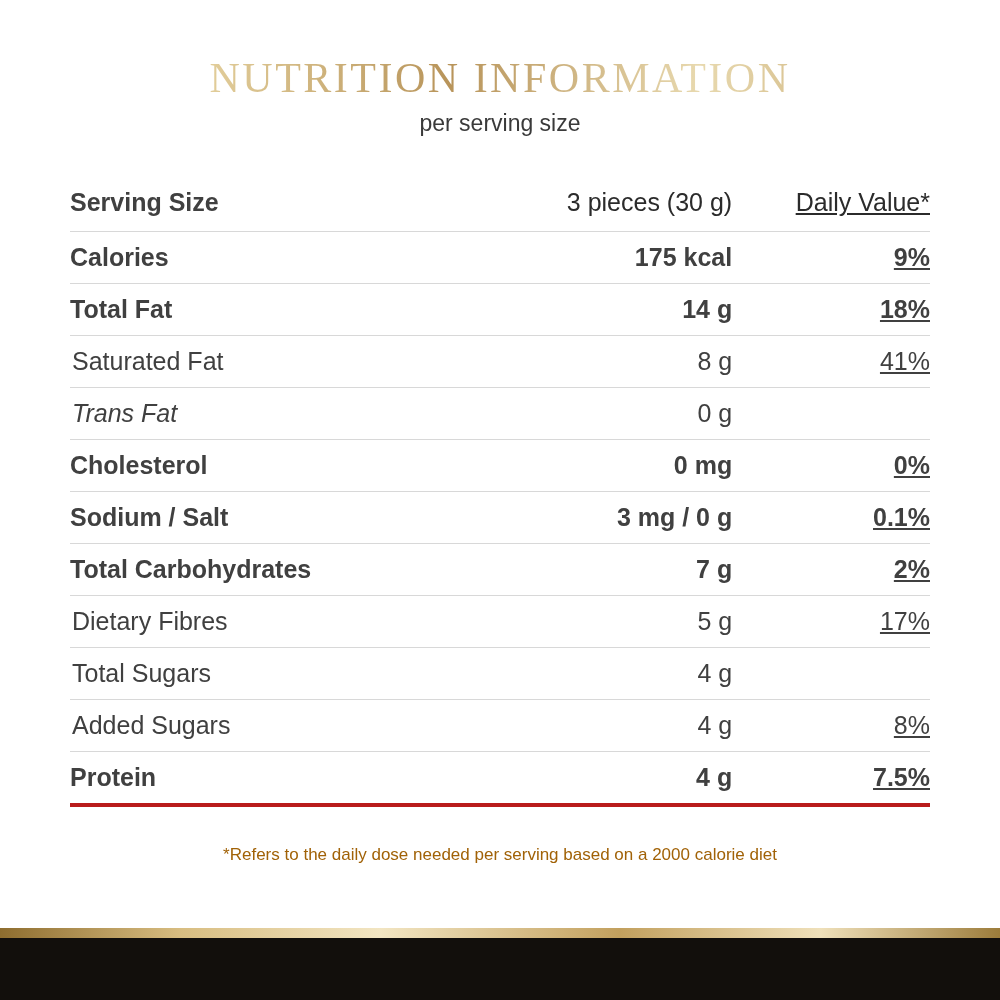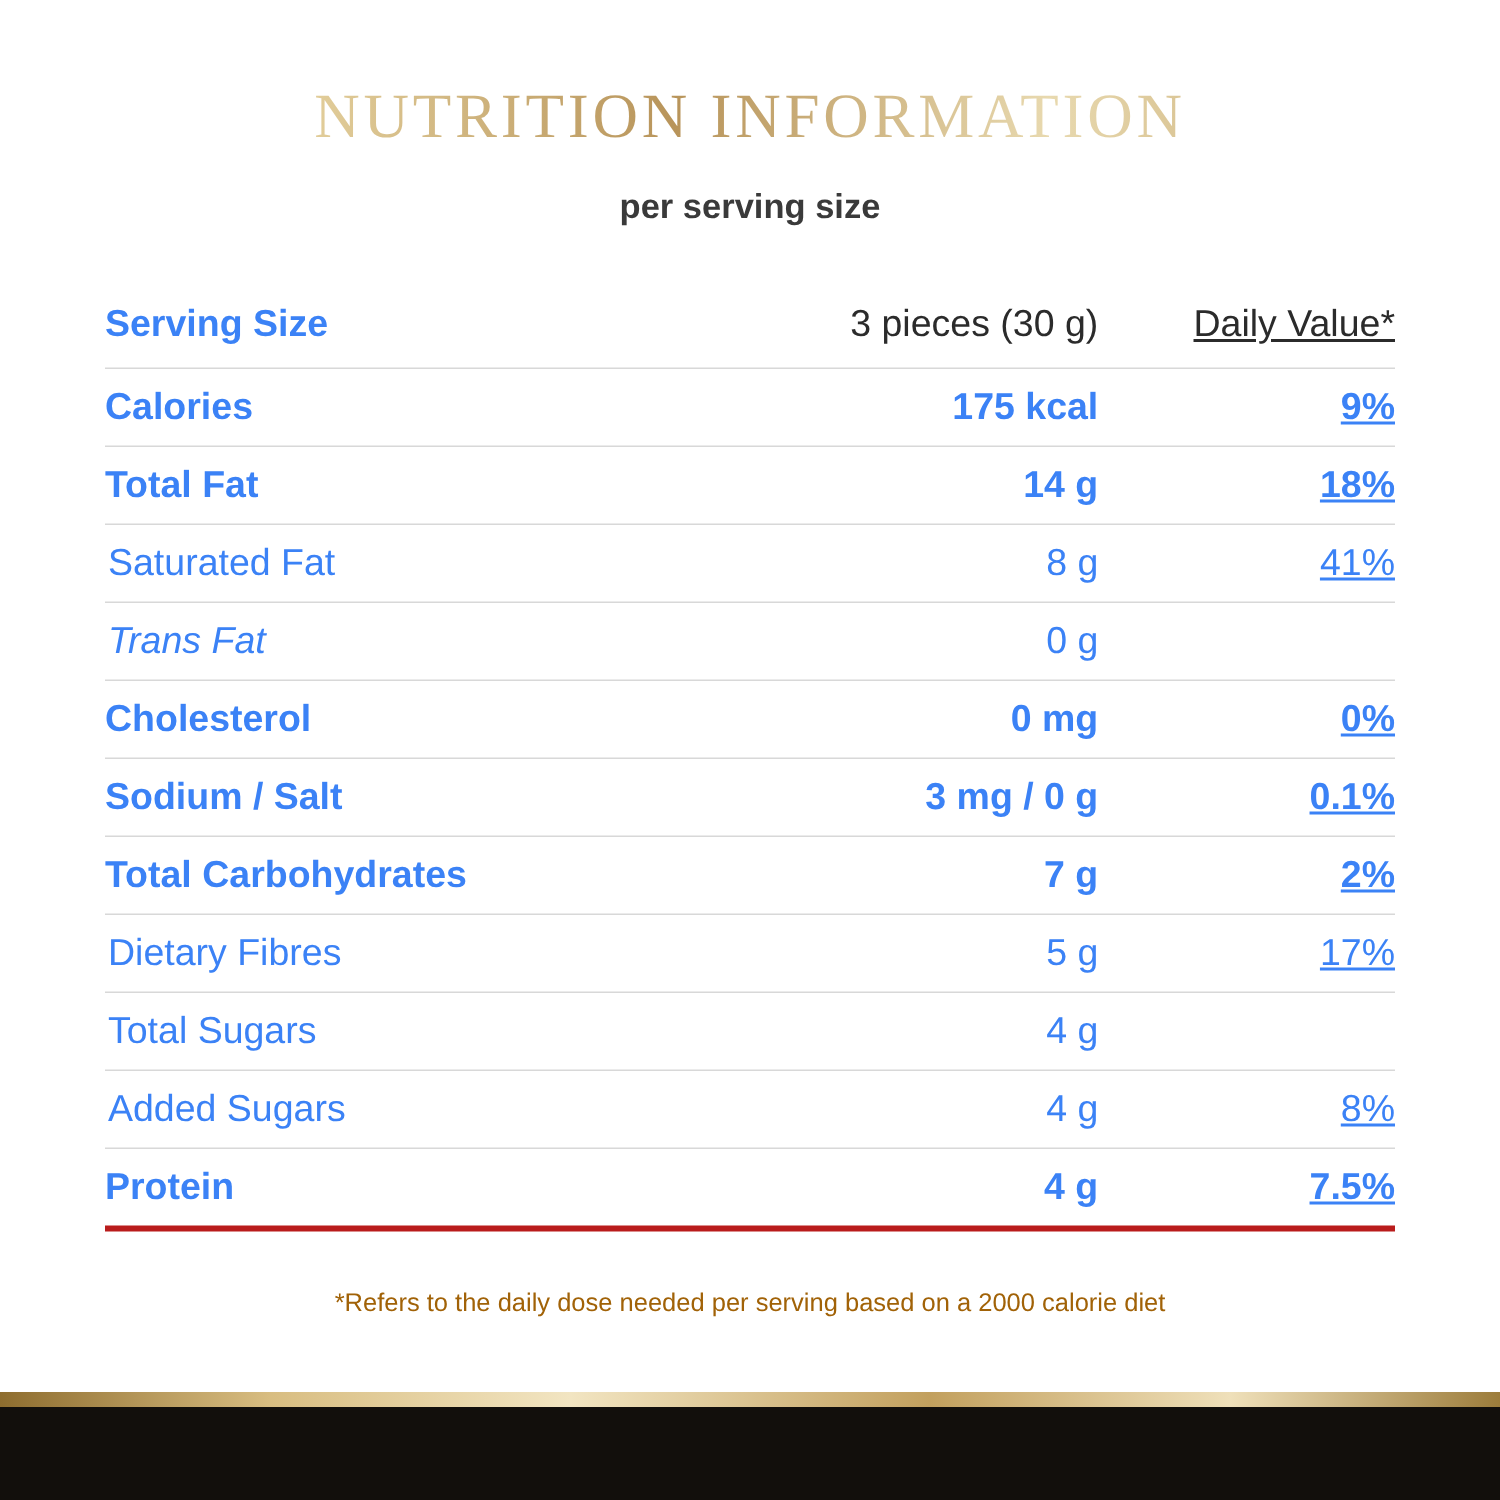--- a/index.html
+++ b/index.html
@@ -36,22 +36,22 @@
     -webkit-background-clip: text;
     background-clip: text;
     -webkit-text-fill-color: transparent;
     margin: 0;
     line-height: 1.05;
   }
   .subtitle {
     font-family: "Liberation Sans", sans-serif;
     font-size: 23px;
     color: #3a3a3a;
-    margin-top: 24px;
-    font-weight: 700;
+    margin-top: 10px;
+    font-weight: 400;
   }
 
   
   .table-wrap {
     margin: 40px auto 0 auto;
     width: 860px;
   }
   table.nutrition {
     width: 100%;
     border-collapse: collapse;
@@ -59,21 +59,21 @@
   }
   table.nutrition col.c-label { width: 46%; }
   table.nutrition col.c-amount { width: 31%; }
   table.nutrition col.c-dv { width: 23%; }
 
   table.nutrition td, table.nutrition th {
     padding: 11px 0 11px 0;
     vertical-align: baseline;
     font-size: 25px;
     font-weight: 400;
-    color: #3b82f6;
+    color: #404040;
   }
   .cell-label { text-align: left; padding-left: 2px; }
   .cell-amount { text-align: right; padding-right: 26px; }
   .cell-dv { text-align: right; padding-right: 2px; text-decoration: underline; }
 
   
   tr.head-row td {
     font-size: 25px;
     border-bottom: 1px solid #d8d8d8;
     padding-bottom: 14px;

